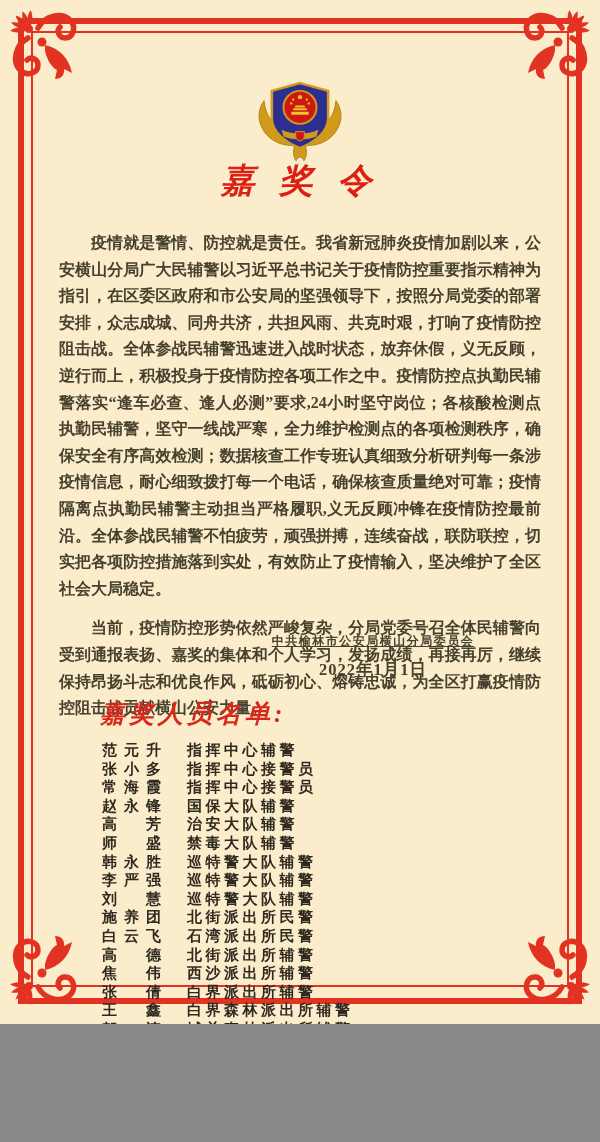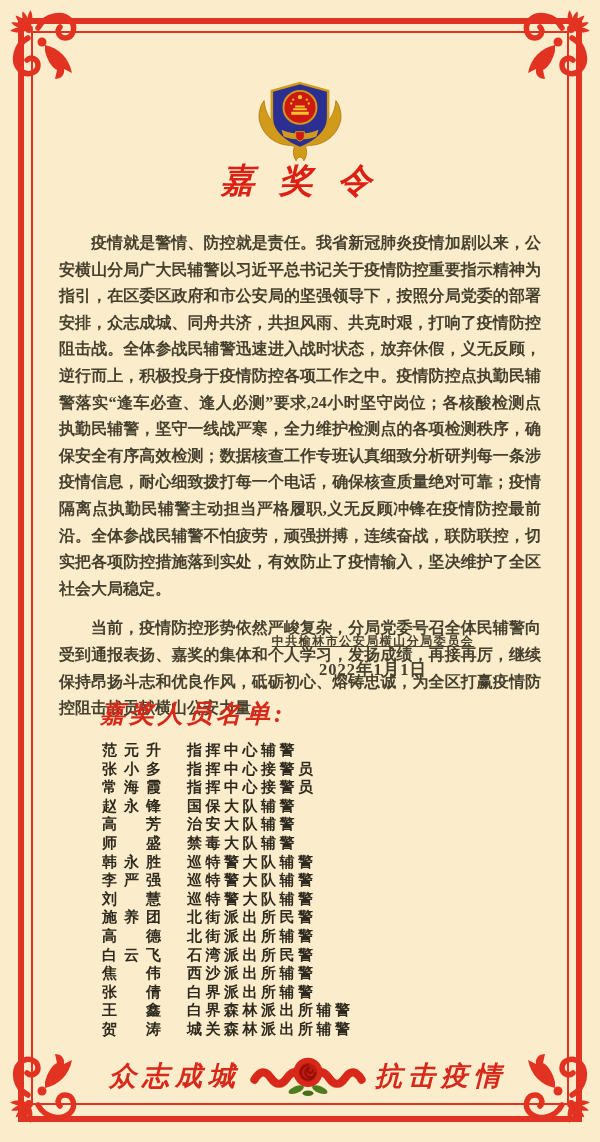--- a/index.html
+++ b/index.html
@@ -1,17 +1,17 @@
 <!DOCTYPE html>
 <html><head>
 <meta charset="utf-8">
 <style>
   html,body{margin:0;padding:0;background:#888;}
   .page{
-    position:relative;width:600px;height:1142px;margin:0 auto;
+    position:relative;width:600px;height:1024px;margin:0 auto;
     background:#fbeccb;overflow:hidden;
     font-family:"Liberation Serif","DejaVu Serif",serif;
   }
   
   .frame-thick{position:absolute;top:18px;left:18px;right:18px;bottom:20px;border:6px solid #e23322;}
   .frame-thin{position:absolute;top:31px;left:31px;right:31px;bottom:37px;border:2px solid #e23322;}
   .corner{position:absolute;width:88px;height:88px;}
   .corner.tl{top:5px;left:5px;}
   .corner.tr{top:5px;right:5px;transform:scaleX(-1);}
   .corner.bl{bottom:14px;left:5px;transform:scaleY(-1);}
@@ -189,22 +189,22 @@
     <div class="row"><span class="rname">范元升</span><span class="rpos">指挥中心辅警</span></div>
     <div class="row"><span class="rname">张小多</span><span class="rpos">指挥中心接警员</span></div>
     <div class="row"><span class="rname">常海霞</span><span class="rpos">指挥中心接警员</span></div>
     <div class="row"><span class="rname">赵永锋</span><span class="rpos">国保大队辅警</span></div>
     <div class="row"><span class="rname">高　芳</span><span class="rpos">治安大队辅警</span></div>
     <div class="row"><span class="rname">师　盛</span><span class="rpos">禁毒大队辅警</span></div>
     <div class="row"><span class="rname">韩永胜</span><span class="rpos">巡特警大队辅警</span></div>
     <div class="row"><span class="rname">李严强</span><span class="rpos">巡特警大队辅警</span></div>
     <div class="row"><span class="rname">刘　慧</span><span class="rpos">巡特警大队辅警</span></div>
     <div class="row"><span class="rname">施养团</span><span class="rpos">北街派出所民警</span></div>
+    <div class="row"><span class="rname">白云飞</span><span class="rpos">石湾派出所民警</span></div>
     <div class="row"><span class="rname">高　德</span><span class="rpos">北街派出所辅警</span></div>
-    <div class="row"><span class="rname">白云飞</span><span class="rpos">石湾派出所民警</span></div>
     <div class="row"><span class="rname">焦　伟</span><span class="rpos">西沙派出所辅警</span></div>
     <div class="row"><span class="rname">张　倩</span><span class="rpos">白界派出所辅警</span></div>
     <div class="row"><span class="rname">王　鑫</span><span class="rpos">白界森林派出所辅警</span></div>
     <div class="row"><span class="rname">贺　涛</span><span class="rpos">城关森林派出所辅警</span></div>
   </div>
 
   <div class="banner">
     <span class="btxt">众志成城</span>
     <svg viewBox="0 0 130 52">
       <path d="M6,30 q9,-15 18,-2 q9,13 18,0 q6,-9 13,-5" stroke="#d8281a" stroke-width="9" fill="none" stroke-linecap="round"></path>

